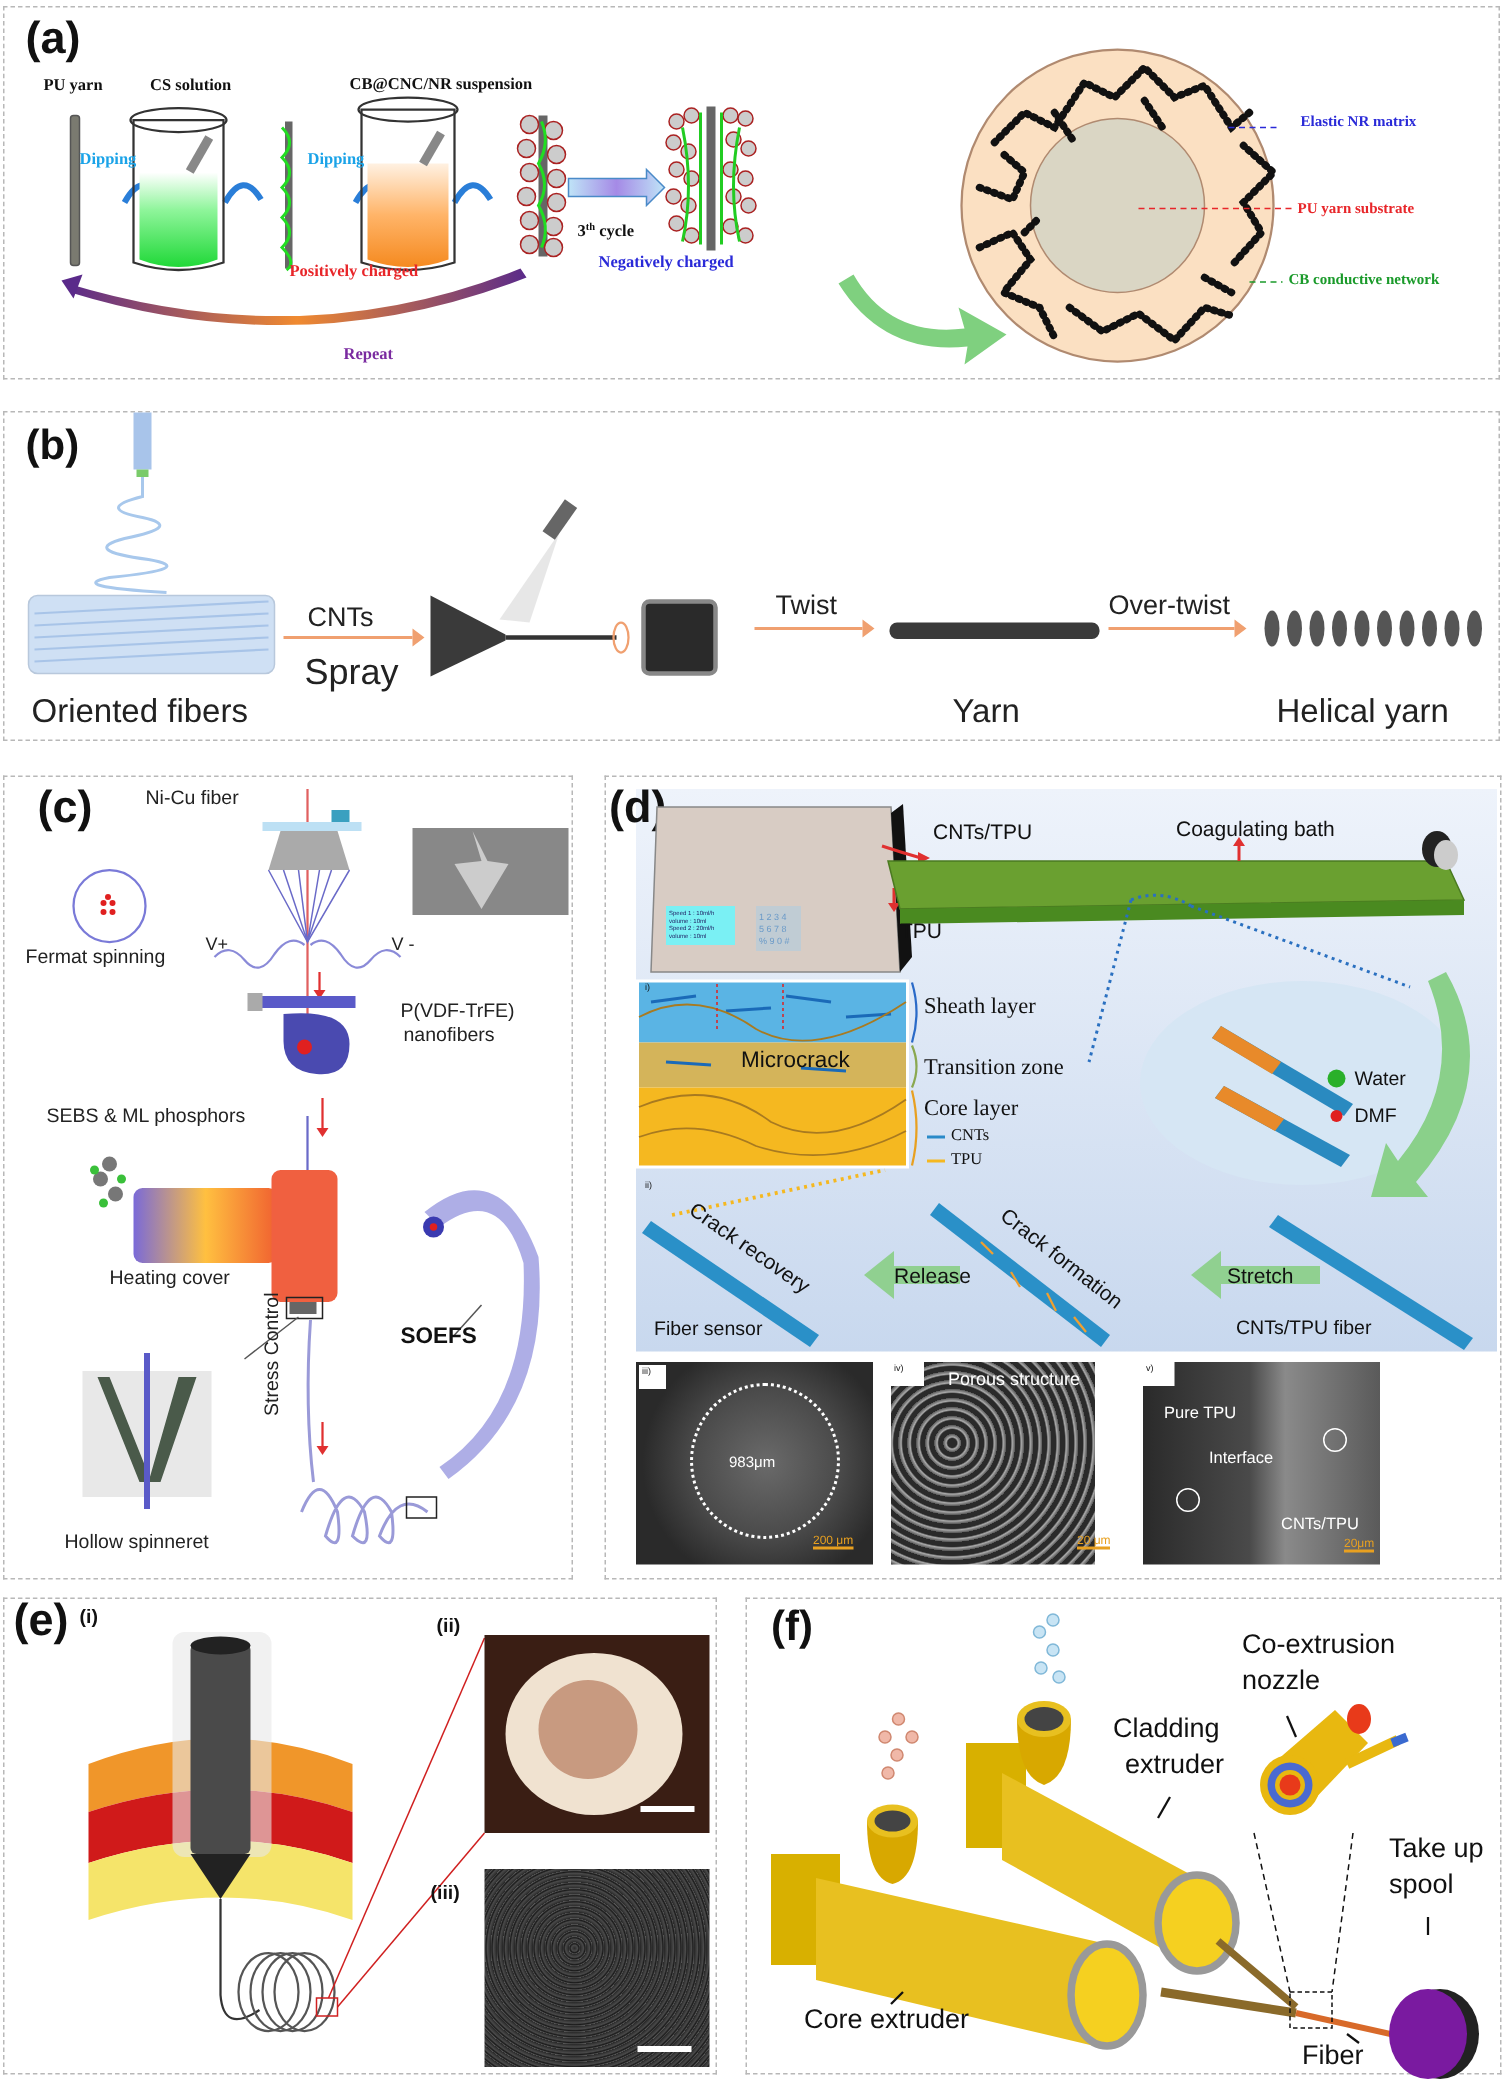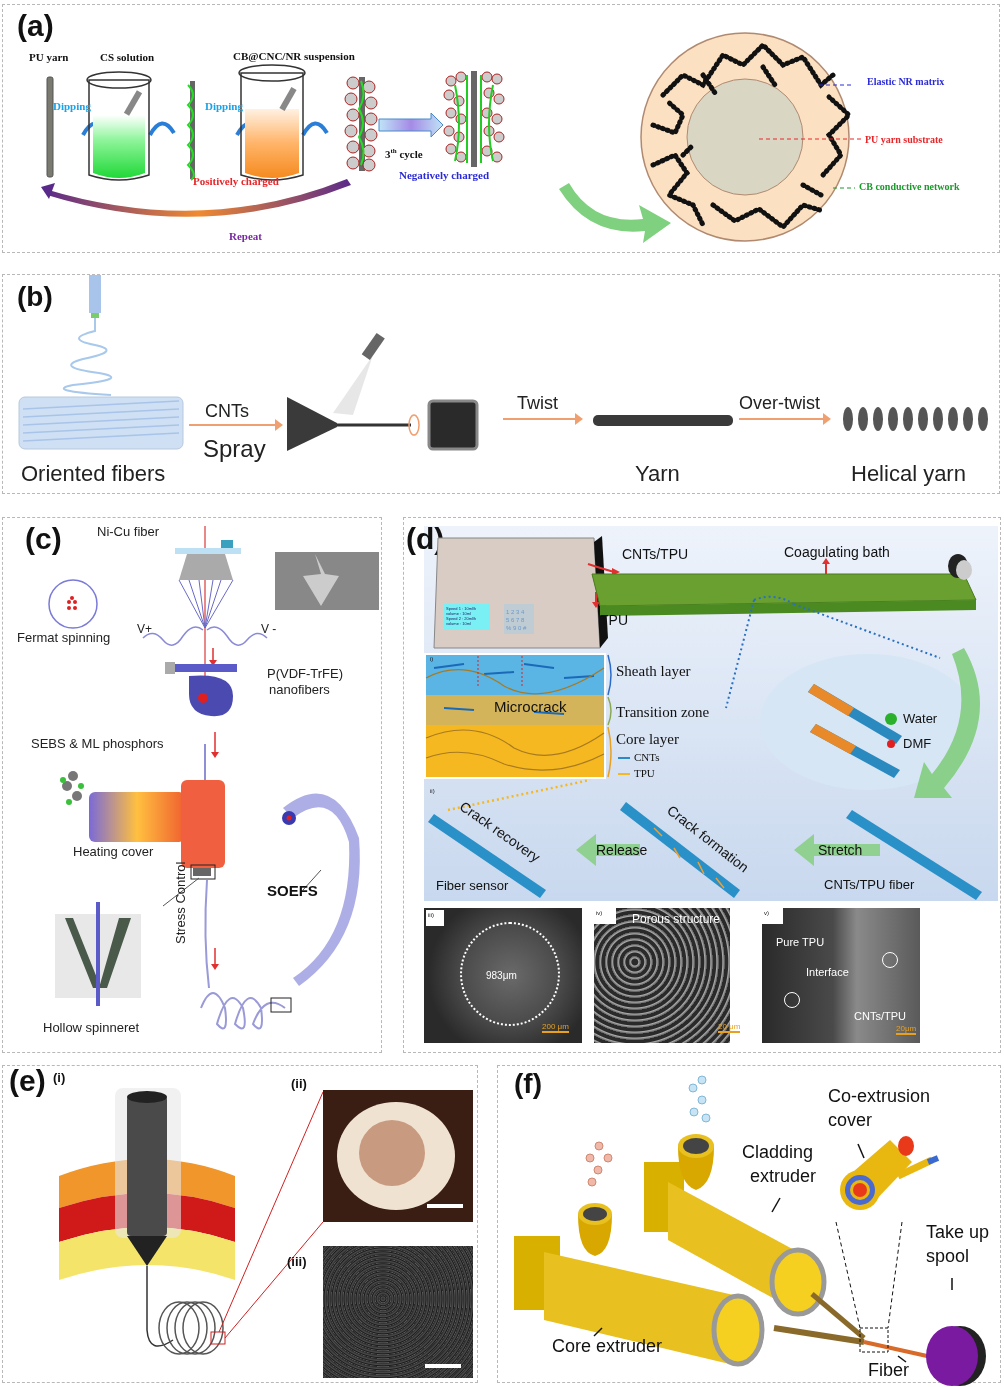--- a/index.html
+++ b/index.html
@@ -479,20 +479,20 @@
 
     <g stroke="#111" stroke-width="1.5" fill="#111">
       <line x1="282" y1="132" x2="274" y2="146"></line>
         <line x1="360" y1="78" x2="366" y2="92"></line>
         <line x1="454" y1="212" x2="454" y2="224"></line>
       <line x1="96" y1="270" x2="104" y2="262"></line>
         <line x1="408" y1="296" x2="400" y2="290"></line>
     </g>
   </svg>
   <div class="t" style="left:330px;top:20px;font-size:18px;color:#111;">Co-extrusion</div>
-  <div class="t" style="left:330px;top:44px;font-size:18px;color:#111;">cover</div>
+  <div class="t" style="left:330px;top:44px;font-size:18px;color:#111;">nozzle</div>
   <div class="t" style="left:244px;top:76px;font-size:18px;color:#111;">Cladding</div>
   <div class="t" style="left:252px;top:100px;font-size:18px;color:#111;">extruder</div>
   <div class="t" style="left:428px;top:156px;font-size:18px;color:#111;">Take up</div>
   <div class="t" style="left:428px;top:180px;font-size:18px;color:#111;">spool</div>
-  <div class="t" style="left:38px;top:270px;font-size:18px;color:#111;margin-left:16px;">Core extruder</div>
+  <div class="t" style="left:38px;top:270px;font-size:18px;color:#111;">Core extruder</div>
   <div class="t" style="left:370px;top:294px;font-size:18px;color:#111;">Fiber</div>
 </div>
 
 </body></html>

